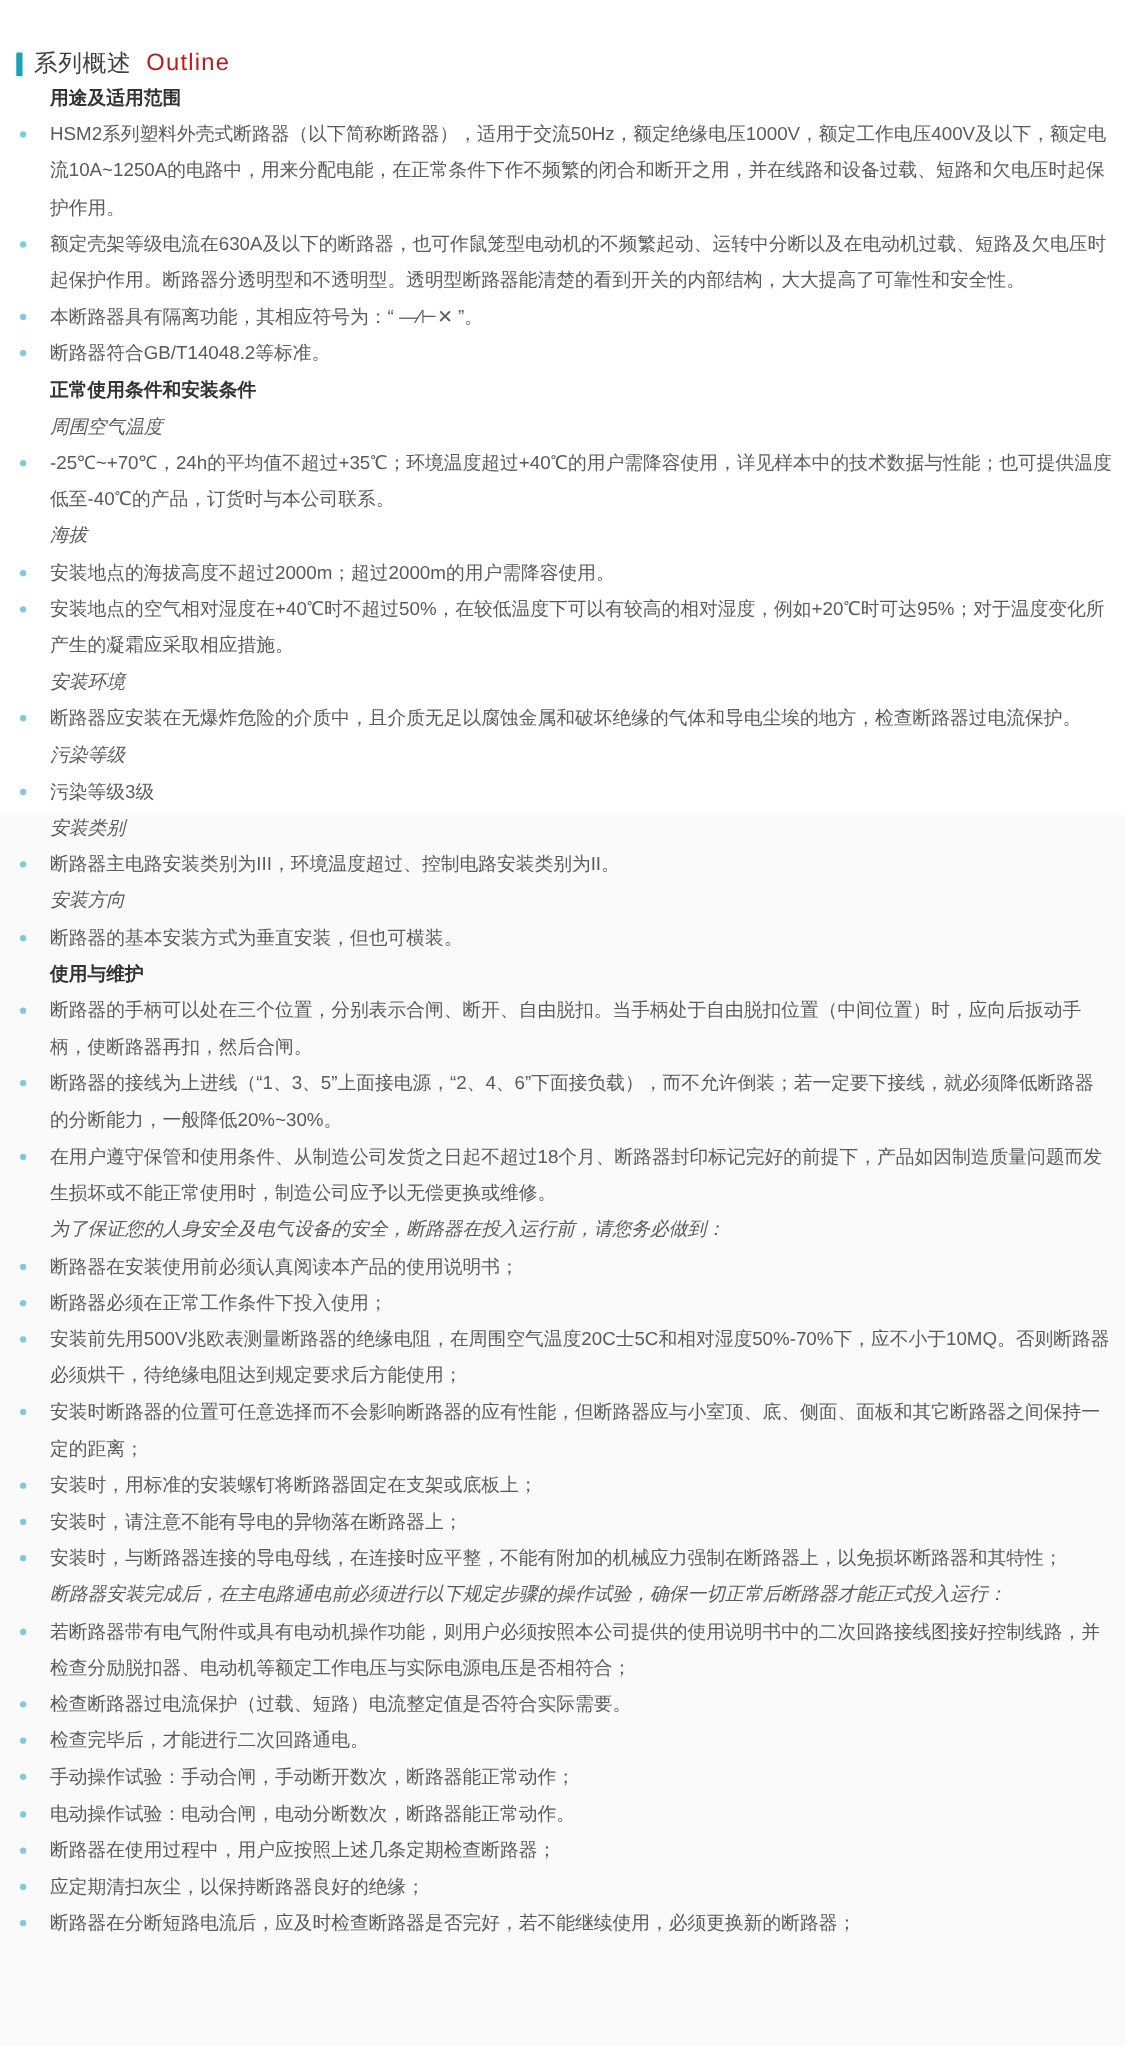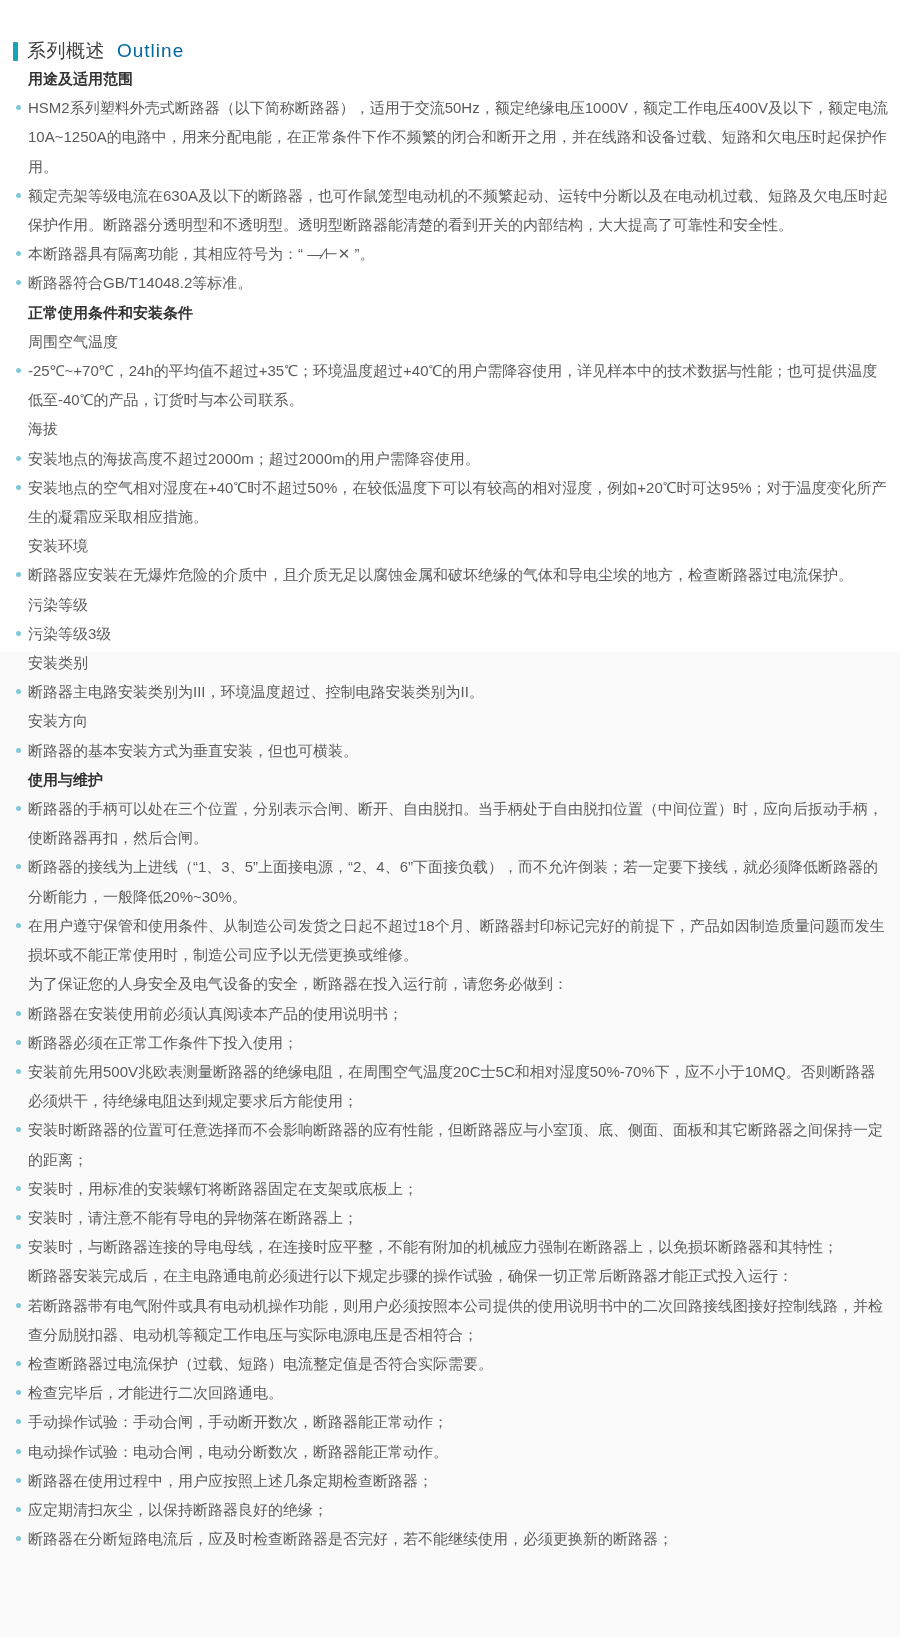--- a/index.html
+++ b/index.html
@@ -33,39 +33,39 @@
     margin-left: 12px;
     letter-spacing: 1px;
   }
   .content {
     margin-top: 4px;
     padding-right: 10px;
     font-size: 15px;
     line-height: 29.2px;
     color: #5b5b5b;
   }
-  .line { padding-left: 28px; position: relative; word-break: break-word; }
+  .line { padding-left: 40px; position: relative; word-break: break-word; }
   .line.heading { font-weight: bold; color: #333333; }
-  .line.plain { color: #5b5b5b; }
+  .line.plain { color: #5b5b5b; font-style: italic; }
   .line.bullet .dot {
     position: absolute;
     left: 16px;
     top: 12px;
     width: 5px;
     height: 5px;
     border-radius: 50%;
   }
 </style>
 </head>
 <body>
 
 <div class="header">
   <span class="accent-bar" style="background: rgb(23, 164, 182);"></span>
   <span class="title-cn">系列概述</span>
-  <span class="title-en" style="color: #0369a1; text-align: center;">Outline</span>
+  <span class="title-en" style="color: #b91c1c; text-align: center;">Outline</span>
 </div>
 
 <div class="content">
     <div class="line heading">用途及适用范围</div>
     <div class="line bullet"><span class="dot" style="background: rgb(127, 201, 216);"></span><span class="txt">HSM2系列塑料外壳式断路器（以下简称断路器），适用于交流50Hz，额定绝缘电压1000V，额定工作电压400V及以下，额定电流10A~1250A的电路中，用来分配电能，在正常条件下作不频繁的闭合和断开之用，并在线路和设备过载、短路和欠电压时起保护作用。</span></div>
     <div class="line bullet"><span class="dot" style="background: rgb(127, 201, 216);"></span><span class="txt">额定壳架等级电流在630A及以下的断路器，也可作鼠笼型电动机的不频繁起动、运转中分断以及在电动机过载、短路及欠电压时起保护作用。断路器分透明型和不透明型。透明型断路器能清楚的看到开关的内部结构，大大提高了可靠性和安全性。</span></div>
     <div class="line bullet"><span class="dot" style="background: rgb(127, 201, 216);"></span><span class="txt">本断路器具有隔离功能，其相应符号为：“ —∕⊢✕ ”。</span></div>
     <div class="line bullet"><span class="dot" style="background: rgb(127, 201, 216);"></span><span class="txt">断路器符合GB/T14048.2等标准。</span></div>
     <div class="line heading">正常使用条件和安装条件</div>
     <div class="line plain">周围空气温度</div>

